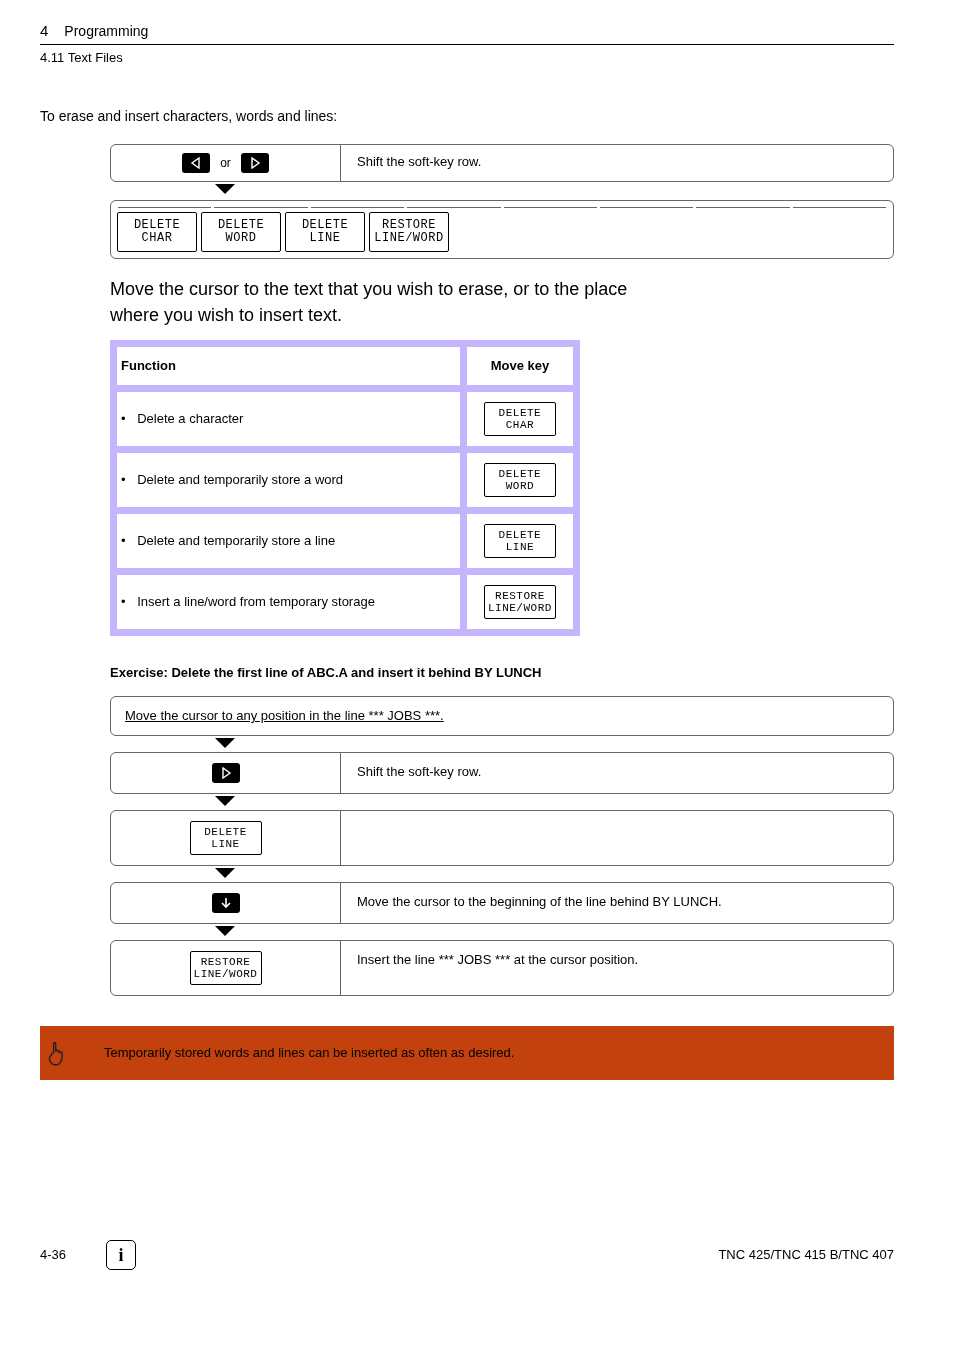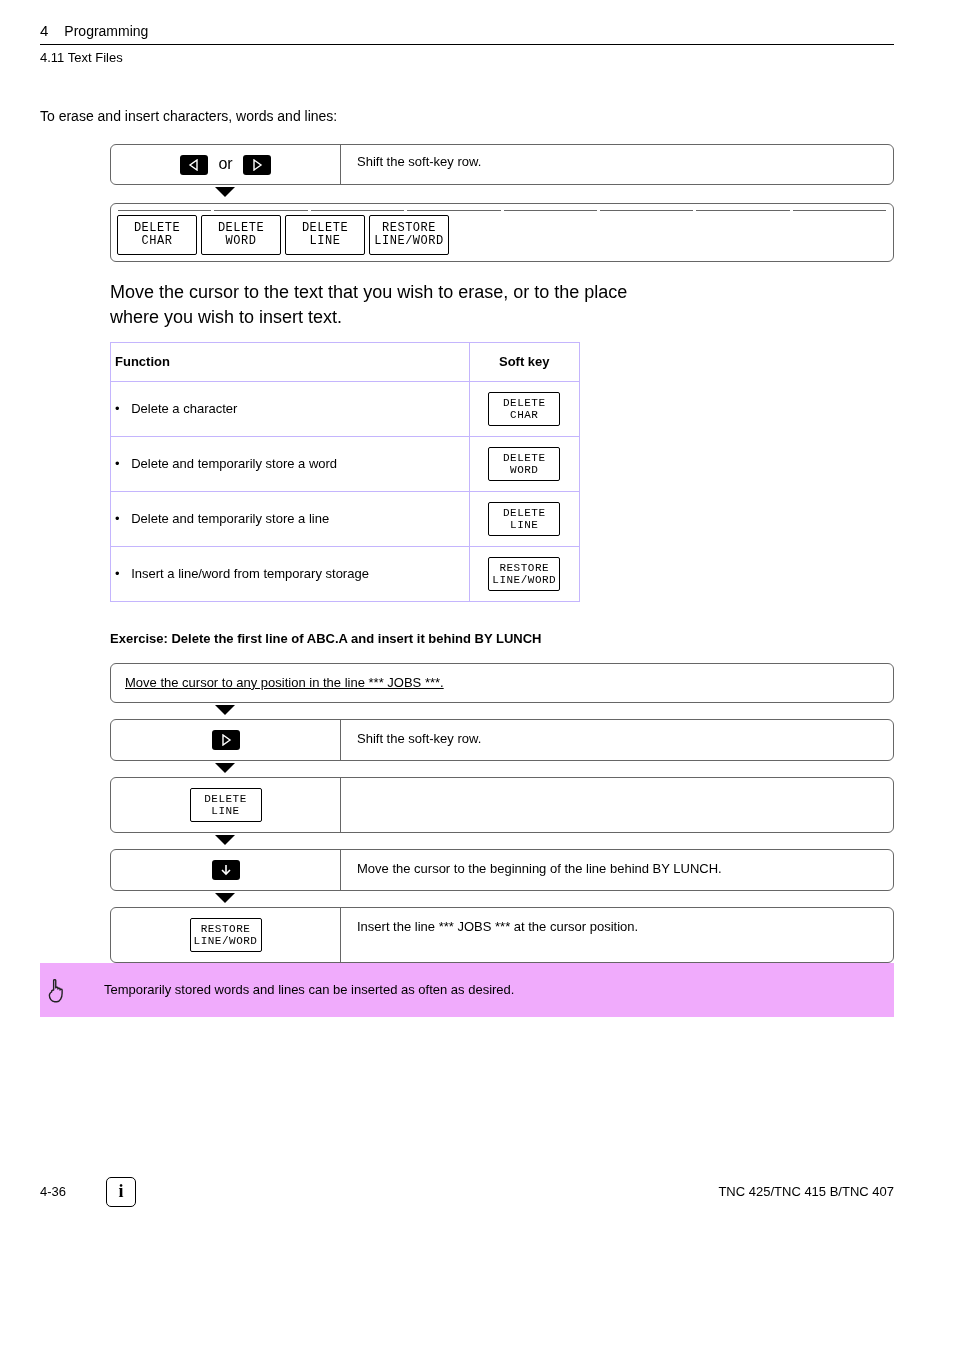--- a/index.html
+++ b/index.html
@@ -50,21 +50,21 @@
     display:flex; flex-direction:column; align-items:center; justify-content:center;
     font-family: "Courier New", monospace; font-size:12px; line-height:1.1;
     letter-spacing:0.5px;
   }
   .softkey-spacer { flex:1; }
 
   .para { margin:18px 0 12px 70px; font-size:18px; max-width:520px; }
 
   
   .ftable { margin-left:70px; border:1px solid #000; border-collapse:collapse; width: 470px; }
-  .ftable th, .ftable td { border:1px solid #c4b5fd; padding:10px 4px; vertical-align:middle; }
+  .ftable th, .ftable td { border:7px solid #c4b5fd; padding:10px 4px; vertical-align:middle; }
   .ftable th { text-align:left; font-size:13px; }
   .ftable th.skcol { text-align:center; }
   .skcell-wrap { display:flex; justify-content:center; }
   .sk-mini {
     width:72px; height:34px; border:1px solid #000; border-radius:2px;
     display:flex; flex-direction:column; align-items:center; justify-content:center;
     font-family:"Courier New", monospace; font-size:11px; line-height:1.1;
     letter-spacing:0.5px;
   }
   .bullet-line { display:flex; align-items:center; gap:8px; }
@@ -77,37 +77,37 @@
     width:230px; display:flex; align-items:center; justify-content:center;
     border-right:1px solid #666; padding:10px 4px;
   }
   .flow-right { flex:1; padding:10px 16px; font-size:13px; }
   .flow-single {
     margin-left:70px; border:1px solid #666; border-radius:6px; padding:10px 14px; font-size:13px;text-decoration:underline;
   }
   .flow-arrow { margin-left: 70px; width:230px; display:flex; justify-content:center; padding:2px 0 4px 0; }
 
   .note-row {
-    display:flex; align-items:center; gap:24px; 
-    background:#f0abfc; padding:10px 14px 10px 0;
+    display:flex; align-items:center; gap:24px; margin-top:30px;
+    background:#c2410c; padding:10px 14px 10px 0;
   }
   .note-row .icon { width:40px; display:flex; justify-content:center; }
   .note-text { font-size:13px; }
 
   .footer {
     display:flex; justify-content:space-between; align-items:center;
     margin-top:160px; font-size:13px;
   }
   .info-badge {
     width:30px; height:30px; border:1px solid #000; border-radius:5px;
     display:inline-flex; align-items:center; justify-content:center;
     font-family: Georgia, serif; font-weight:bold; font-size:18px;
     margin-left:40px;
   }
-  .or-span { margin:0 10px; font-size:16px; }
+  .or-span { margin:0 10px; font-size:12px; }
   .hand-svg { width:34px; height:34px; }
 </style>
 </head>
 <body>
 
 <div class="header">
   <div class="header-row">
     <span class="chapnum">4</span>
     <span class="chapter">Programming</span>
   </div>
@@ -171,21 +171,21 @@
     <div class="softkey-spacer"></div>
   </div>
 </div>
 
 <div class="para">Move the cursor to the text that you wish to erase, or to the place where you wish to insert text.</div>
 
 <table class="ftable">
   <thead>
     <tr>
       <th>Function</th>
-      <th class="skcol">Soft key</th>
+      <th class="skcol">Move key</th>
     </tr>
   </thead>
   <tbody>
     <tr>
       <td>
           <div class="bullet-line">•&nbsp;<span>Delete a character</span></div>
         </td>
       <td>
           <div class="skcell-wrap">
             <div class="sk-mini">

